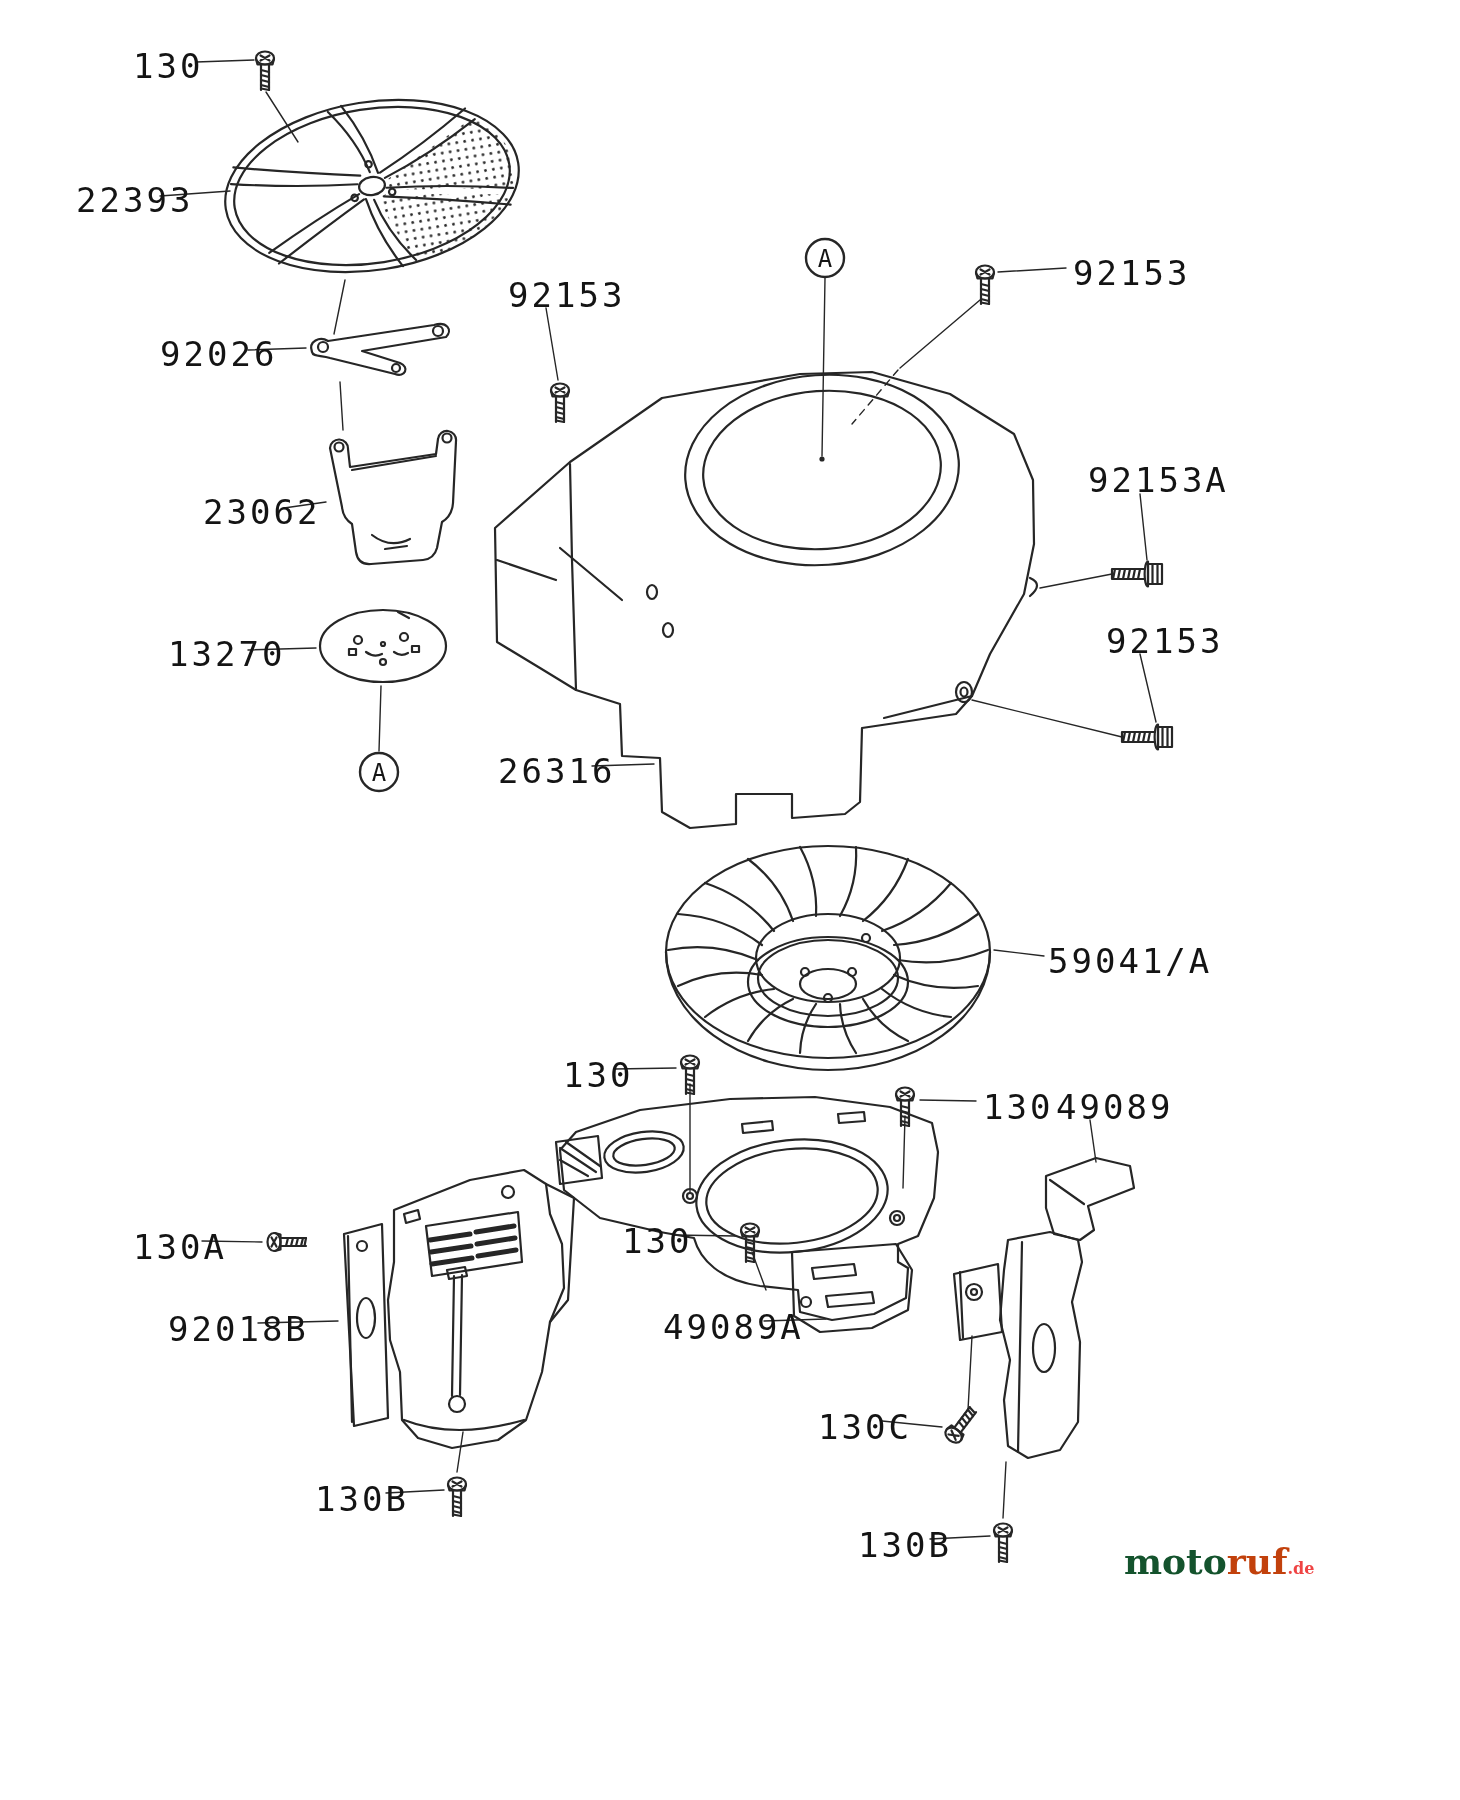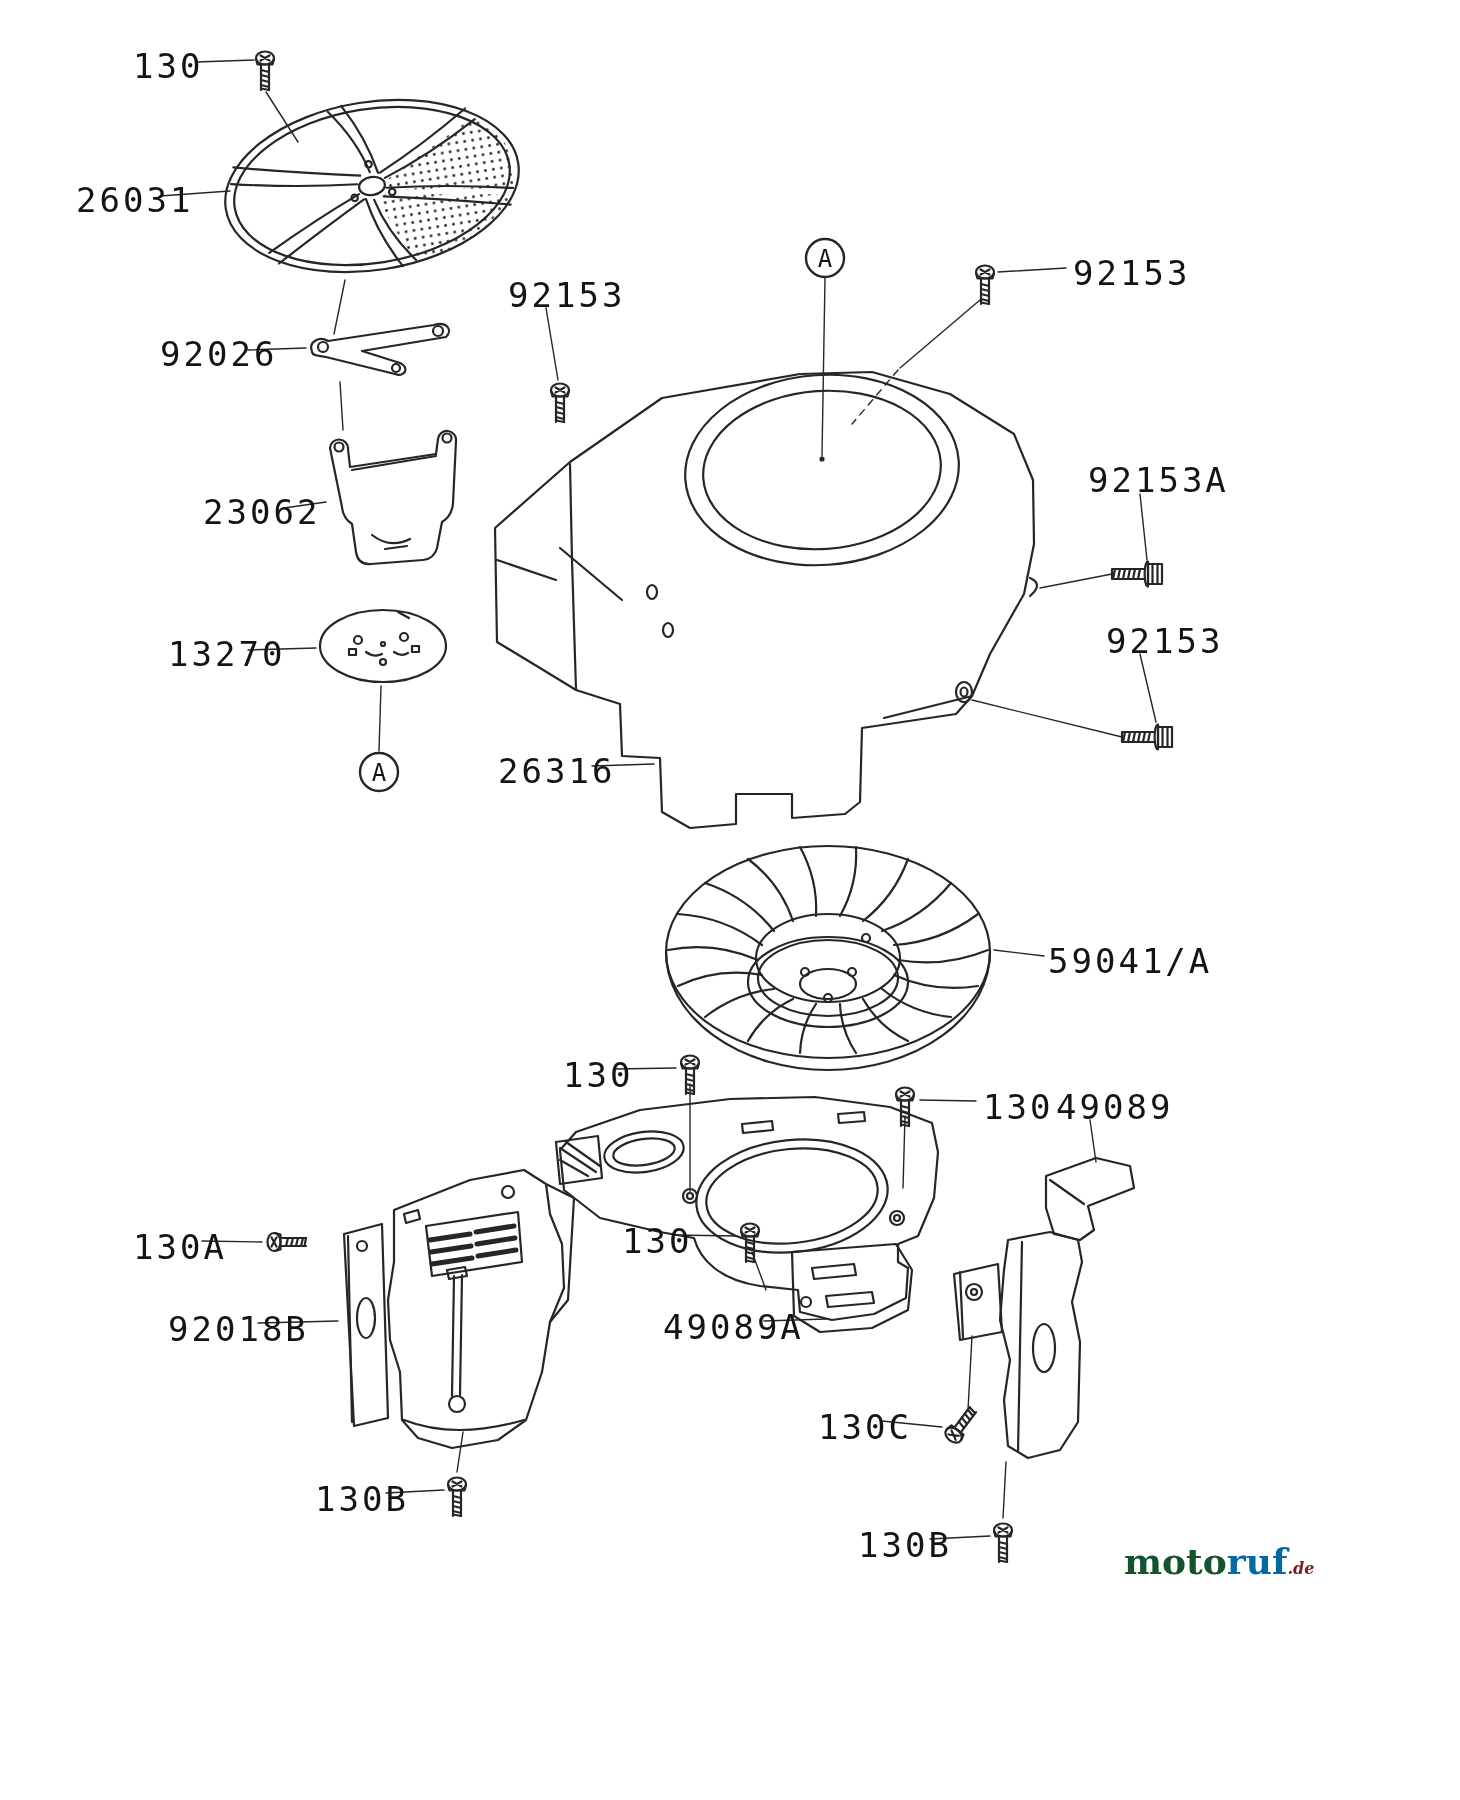--- a/index.html
+++ b/index.html
@@ -288,21 +288,21 @@
     <path d="M1022,1242 L1018,1452"></path>
     <ellipse cx="1044" cy="1348" rx="11" ry="24"></ellipse>
     <path d="M954,1274 L998,1264 L1002,1332 L960,1340 Z"></path>
     <path d="M960,1272 L963,1338"></path>
     <circle cx="974" cy="1292" r="8"></circle>
     <circle cx="974" cy="1292" r="3"></circle>
   </g>
 </svg>
 
 <div class="lbl" style="left:133px;top:46px">130</div>
-<div class="lbl" style="left:76px;top:180px">26031</div>
+<div class="lbl" style="left:76px;top:180px">22393</div>
 <div class="lbl" style="left:160px;top:334px">92026</div>
 <div class="lbl" style="left:203px;top:492px">23062</div>
 <div class="lbl" style="left:168px;top:634px">13270</div>
 <div class="lbl" style="left:508px;top:275px">92153</div>
 <div class="lbl" style="left:1073px;top:253px">92153</div>
 <div class="lbl" style="left:1088px;top:460px">92153A</div>
 <div class="lbl" style="left:1106px;top:621px">92153</div>
 <div class="lbl" style="left:498px;top:751px">26316</div>
 <div class="lbl" style="left:1048px;top:941px">59041/A</div>
 <div class="lbl" style="left:563px;top:1055px">130</div>
@@ -310,16 +310,16 @@
 <div class="lbl" style="left:1056px;top:1087px">49089</div>
 <div class="lbl" style="left:133px;top:1227px">130A</div>
 <div class="lbl" style="left:622px;top:1221px">130</div>
 <div class="lbl" style="left:168px;top:1309px">92018B</div>
 <div class="lbl" style="left:663px;top:1307px">49089A</div>
 <div class="lbl" style="left:818px;top:1407px">130C</div>
 <div class="lbl" style="left:315px;top:1479px">130B</div>
 <div class="lbl" style="left:858px;top:1525px">130B</div>
 
 <div class="logo">
-  <span style="color: #14532d;">moto</span><span style="color: #0369a1;">ruf</span><span class="logo-suffix" style="color: #7f1d1d; font-style: italic;">.de</span>
+  <span style="color: #14532d;">moto</span><span style="color: #c2410c;">ruf</span><span class="logo-suffix" style="color: #ef4444;">.de</span>
 </div>
 
 </div>
 
 </body></html>

